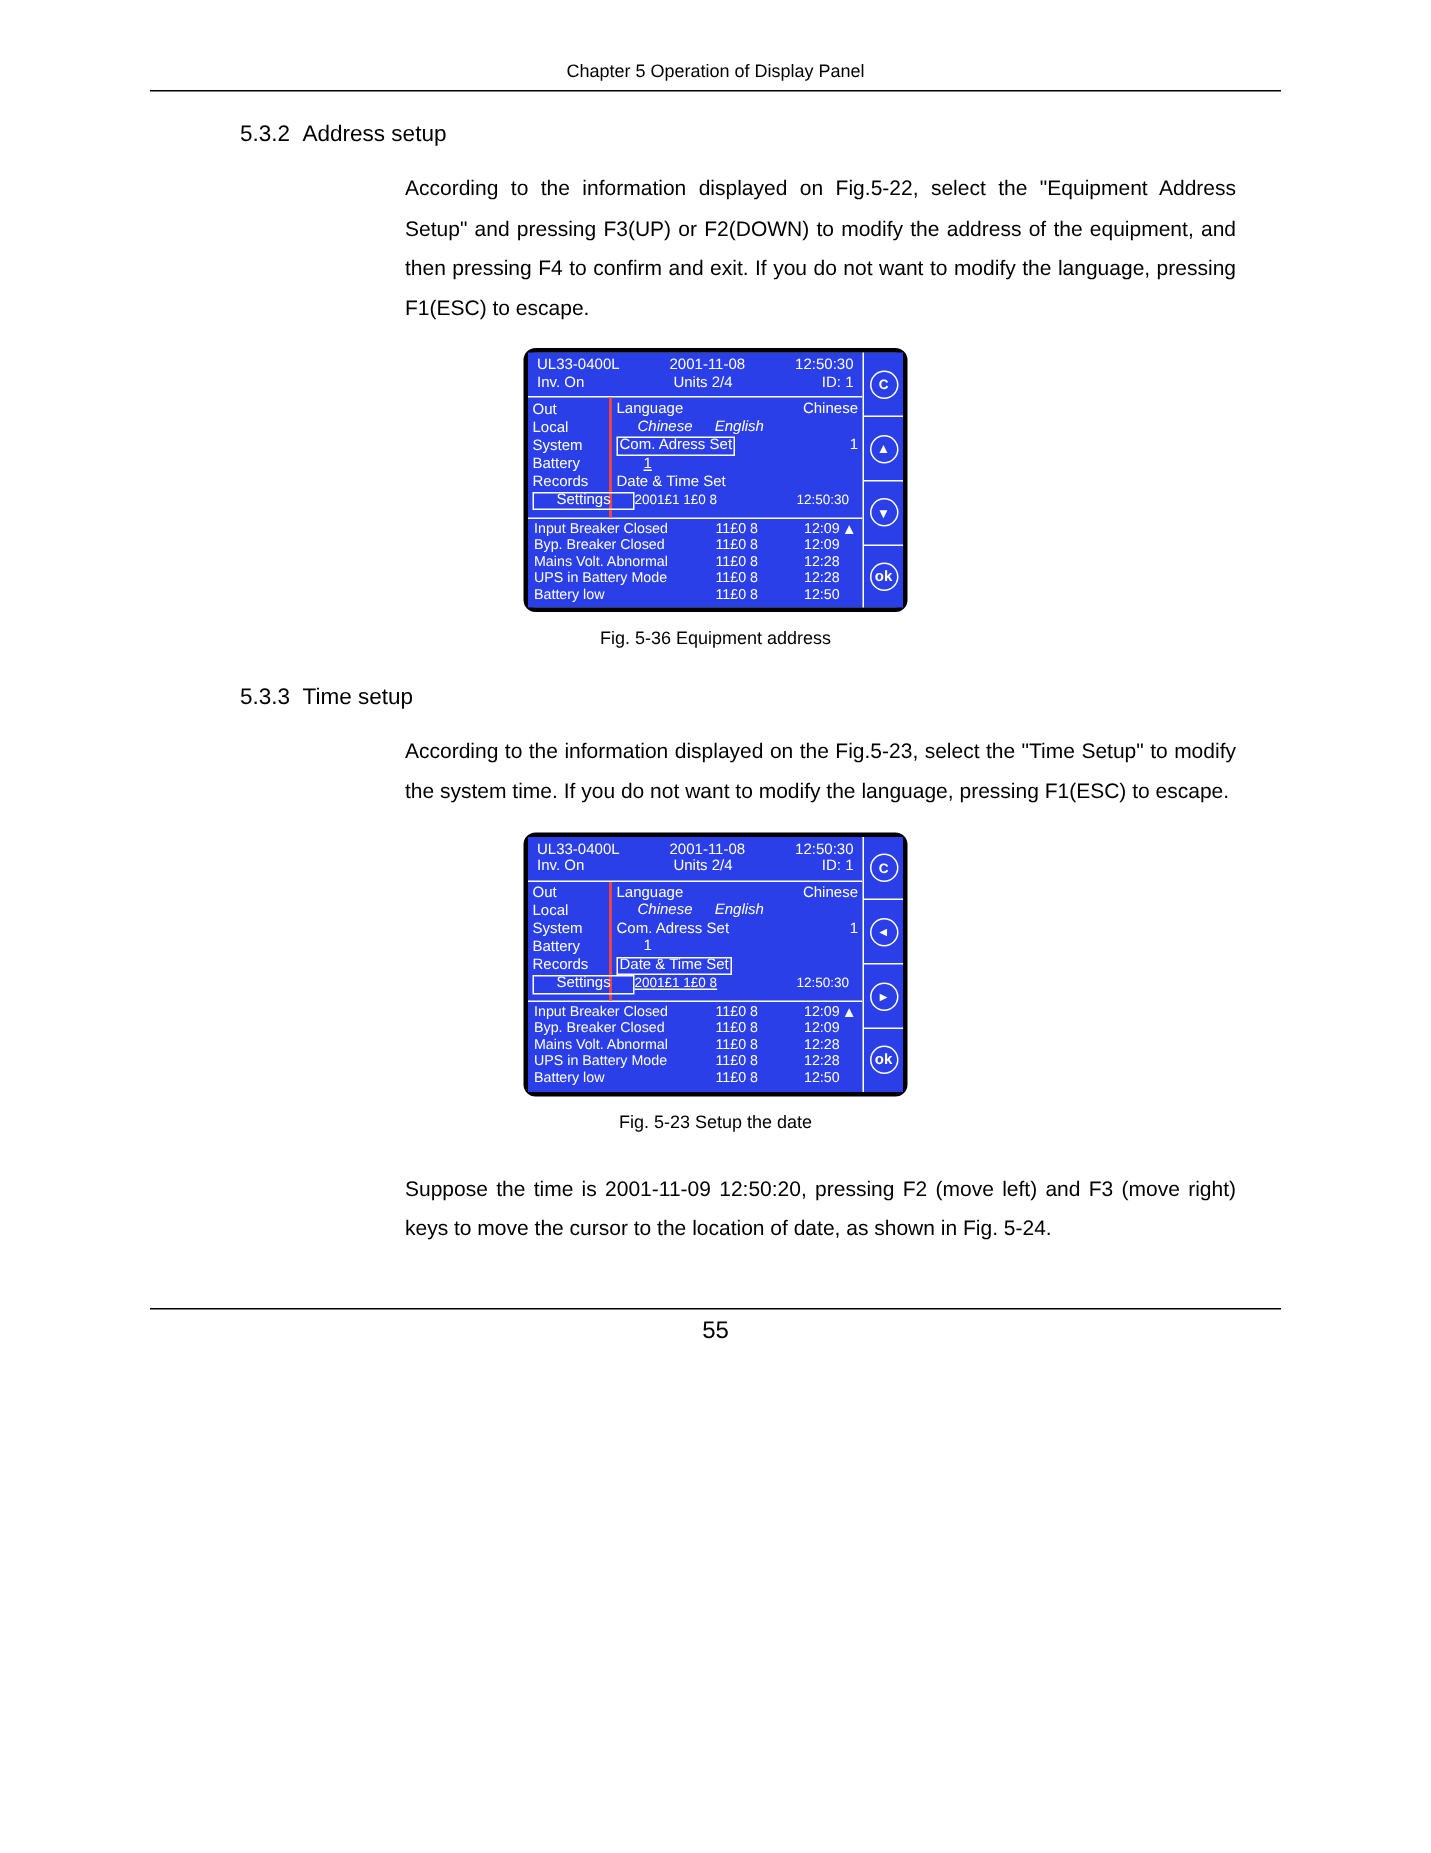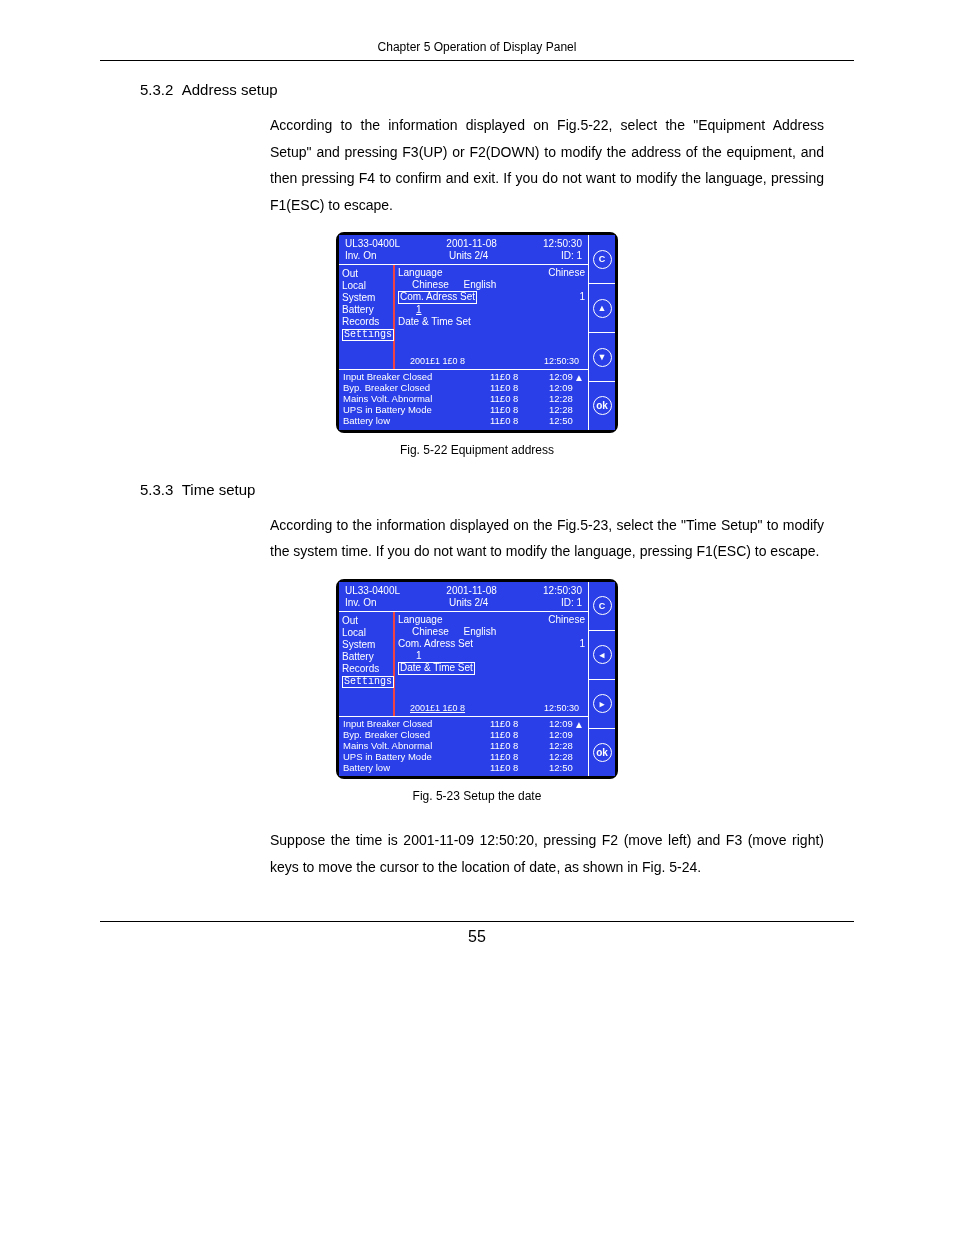--- a/index.html
+++ b/index.html
@@ -15,41 +15,41 @@
     font-size: 12px;
     margin-bottom: 6px;
   }
   .hr-line {
     border: none;
     border-top: 1px solid #000;
     margin: 0 0 16px 0;
   }
   .section-title {
     font-size: 15px;
-    margin: 20px 0 14px 40px;
+    margin: 20px 0 14px 60px;
   }
   .body-text {
     margin: 0 30px 0 170px;
     line-height: 1.9;
     text-align: justify;
   }
   .figure-caption {
     text-align: center;
     font-size: 12px;
     margin: 10px 0 24px 0;
   }
   .page-num {
     text-align: center;
     font-size: 16px;
     margin-top: 6px;
   }
 
   
   .panel-wrap {
-    width: 282px;
+    width: 256px;
     margin: 14px auto 6px auto;
     border: 3px solid #000;
     border-radius: 8px;
     display: flex;
     background: #4d7c0f;
     box-sizing: border-box;
   }
   .screen {
     flex: 1;
     background: #2a3fe8;
@@ -73,36 +73,35 @@
   .sidebar {
     width: 56px;
     border-right: 2px solid #ef4444;
     padding: 2px 0 4px 3px;
     box-sizing: border-box;
   }
   .sidebar div { margin: 0.5px 0; }
   .sidebar .selected {
     border: 1px solid #fff;
     display: inline-block;
-    padding: 0 1px;
+    padding: 0 15px;
     line-height: 1.05;
-    font-family: Liberation Mono, monospace;
   }
   .content {
     flex: 1;
     padding: 2px 3px 3px 3px;
     position: relative;
   }
   .content .lang-row1 { display: flex; justify-content: space-between; }
-  .content .lang-row2 { padding-left: 14px; }
+  .content .lang-row2 { padding-left: 14px; font-style: italic; }
   .content .lang-row2 span + span { margin-left: 12px; }
   .content .addr-row { display: flex; justify-content: space-between; margin-top: 1px; }
   .content .addr-val { padding-left: 18px; }
   .content .dt-row { margin-top: 1px; }
-  .content .dt-val { display: flex; justify-content: space-between; padding: 0 6px 0 12px; font-size: 9px; margin-top: 28px; }
+  .content .dt-val { display: flex; justify-content: space-between; padding: 0 6px 0 12px; font-size: 9px; }
   .boxed {
     border: 1px solid #fff;
     display: inline-block;
     padding: 0 1px;
     line-height: 1.05;
   }
   .underline { text-decoration: underline; }
   .events {
     padding: 2px 4px 3px 4px;
     position: relative;
@@ -241,21 +240,21 @@
         <div class="btn-circ">▲</div>
       </div>
     <div class="btn-cell">
         <div class="btn-circ">▼</div>
       </div>
     <div class="btn-cell">
         <div class="btn-circ btn-ok">ok</div>
       </div>
   </div>
 </div>
-<div class="figure-caption">Fig. 5-22  Equipment address</div>
+<div class="figure-caption">Fig. 5-36  Equipment address</div>
 
 <div class="section-title">
   <span>5.3.3</span>&nbsp;&nbsp;<span>Time setup</span>
 </div>
 <div class="body-text">According to the information displayed on the Fig.5-23, select the "Time Setup" to modify the system time. If you do not want to modify the language, pressing F1(ESC) to escape.</div>
 
 <div class="panel-wrap">
   <div class="screen">
     <div class="topbar">
       <div class="row1">

